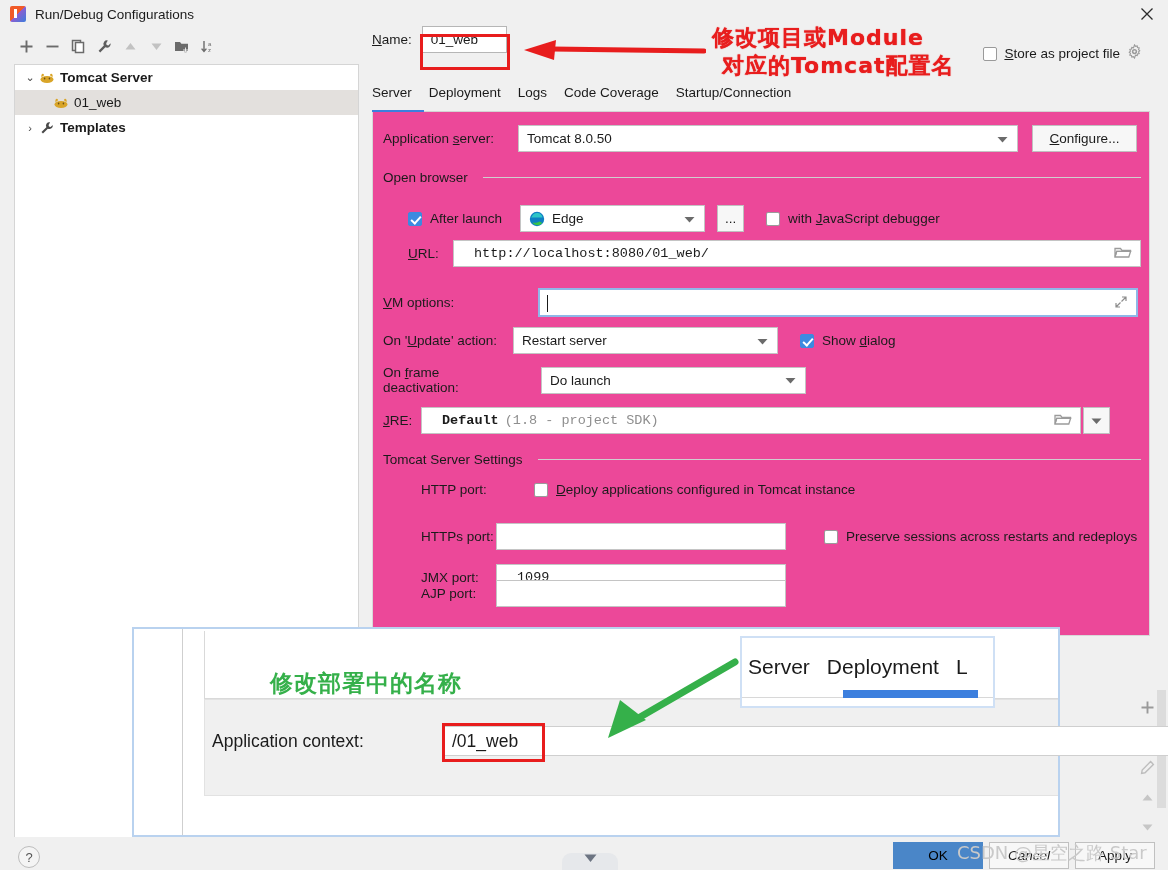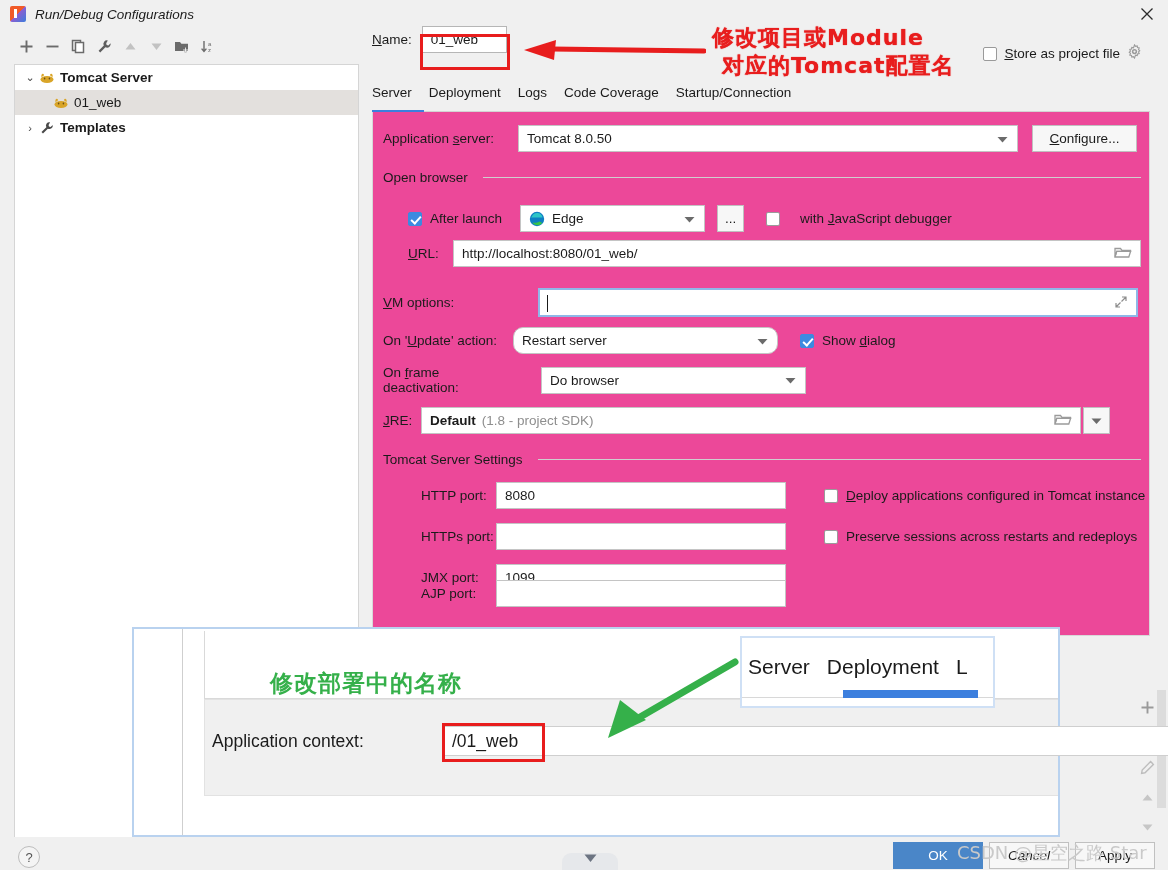--- a/index.html
+++ b/index.html
@@ -11,21 +11,21 @@
   }
   #root{ position:relative; width:1168px; height:870px; background:#f0f0f0; }
 
   
   .titlebar{ position:absolute; left:0; top:0; width:1168px; height:28px;
      background:#f0f0f0; display:flex; align-items:center; }
   .app-icon{ width:16px; height:16px; margin-left:10px; position:relative;
      border-radius:2px; background:linear-gradient(135deg,#f05a28 0%,#f05a28 48%,#8c5fd0 49%,#3b7ddd 100%); }
   .app-icon::after{ content:""; position:absolute; left:4px; top:3px; width:3px; height:9px;
      background:#fff; }
-  .title-text{ margin-left:9px; font-size:13.5px; color:#1b1b1b;font-style:italic; }
+  .title-text{ margin-left:9px; font-size:13.5px; color:#1b1b1b; }
   .win-close{ position:absolute; right:8px; top:2px; width:26px; height:24px;
      display:flex; align-items:center; justify-content:center; font-size:17px; color:#333;
      line-height:1; cursor:pointer; }
 
   
   .left-toolbar{ position:absolute; left:0; top:30px; width:360px; height:32px;
      display:flex; align-items:center; gap:2px; padding-left:14px; }
   .tb-btn{ width:24px; height:24px; display:flex; align-items:center; justify-content:center;
      color:#5a5a5a; cursor:pointer; }
   .tb-btn svg{ display:block; }
@@ -58,21 +58,21 @@
   .tab.active{ }
   .tab-underline{ position:absolute; left:372px; top:110px; width:52px; height:3px; background:#3c7fde; }
   .tab-line{ position:absolute; left:372px; top:111px; width:778px; height:1px; background:#d3d3d3; }
 
   .panel{ position:absolute; left:372px; top:112px; width:778px; height:524px;
      background:#ec4899; border-left:1px solid #d8d8d8; border-right:1px solid #d8d8d8;
      border-bottom:1px solid #d8d8d8; }
 
   .row{ position:absolute; display:flex; align-items:center; }
   .field{ background:#fff; border:1px solid #c4c4c4; height:27px; font-size:13.5px;
-     display:flex; align-items:center; padding:0 8px; color:#1b1b1b; }
+     display:flex; align-items:center; padding:0 20px; color:#1b1b1b;font-family:Liberation Mono, monospace; }
   .combo{ background:#fff; border:1px solid #c4c4c4; height:27px; font-size:13.5px;
      display:flex; align-items:center; padding:0 8px; position:relative; cursor:pointer; }
   .combo .caret{ position:absolute; right:9px; top:50%; transform:translateY(-50%); }
   .btn{ background:#f7f7f7; border:1px solid #c0c0c0; height:27px; font-size:13.5px;
      display:flex; align-items:center; justify-content:center; padding:0 0; cursor:pointer; }
 
   .group-title{ position:absolute; font-size:13.5px; }
   .group-line{ position:absolute; height:1px; background:#cfcfcf; }
 
   .cb{ width:14px; height:14px; border:1px solid #9a9a9a; background:#fff; flex:0 0 auto;
@@ -87,21 +87,21 @@
   
   .bottombar{ position:absolute; left:0; bottom:0; width:1168px; height:32px; background:#f0f0f0; }
   .help-btn{ position:absolute; left:18px; bottom:2px; width:22px; height:22px; border-radius:50%;
      border:1px solid #bdbdbd; background:#f4f4f4; display:flex; align-items:center;
      justify-content:center; font-size:13px; color:#555; cursor:pointer; }
   .collapse-tab{ position:absolute; left:562px; bottom:0px; width:56px; height:17px;
      background:#e6e8eb; border-radius:9px 9px 0 0; display:flex; align-items:flex-start;
      justify-content:center; padding-top:1px; cursor:pointer; }
   .dlg-btn{ position:absolute; bottom:1px; height:27px; font-size:13.5px;
      display:flex; align-items:center; justify-content:center; cursor:pointer; }
-  .ok{ left:893px; width:90px; background:#4a86c8; color:#ffffff; border:1px solid #4a86c8; }
+  .ok{ left:893px; width:90px; background:#4a86c8; color:#000000; border:1px solid #4a86c8; }
   .cancel{ left:989px; width:80px; background:#f7f7f7; color:#1b1b1b; border:1px solid #c0c0c0;font-style:italic; }
   .apply{ left:1075px; width:80px; background:#f7f7f7; color:#1b1b1b; border:1px solid #c0c0c0; }
 
   
   .rail{ position:absolute; right:6px; top:694px; width:30px; height:148px;
      display:flex; flex-direction:column; align-items:center; gap:4px; }
   .rail-btn{ width:26px; height:26px; display:flex; align-items:center; justify-content:center;
      color:#b9b9b9; cursor:pointer; }
   .rail-thumb{ position:absolute; right:2px; top:690px; width:9px; height:118px; background:#dcdcdc; }
 
@@ -314,21 +314,21 @@
         <span class="caret">
           <svg width="11" height="7" viewBox="0 0 11 7">
               <path d="M0.5 0.5 L5.5 6 L10.5 0.5 Z" fill="#6b6b6b"></path>
             </svg>
         </span>
       </div>
       <div class="btn" style="margin-left:12px; width:27px; padding:0;">
         <span>...</span>
       </div>
       <span class="cb" style="margin-left:22px;"></span>
-      <span class="lbl" style="margin-left:20px;">with <span class="u">J</span>avaScript debugger</span>
+      <span class="lbl" style="margin-left:8px;">with <span class="u">J</span>avaScript debugger</span>
     </div>
 
     <div class="row" style="left:35px; top:128px;">
       <span class="lbl" style="width:45px;"><span class="u">U</span>RL:</span>
       <div class="field" style="width:688px; position:relative;">
         <span>http://localhost:8080/01_web/</span>
         <span style="position:absolute; right:8px; top:4px;">
           <svg width="18" height="16" viewBox="0 0 18 16">
               <path d="M1 3.5h5.5L8 5.3h8.5v1H2.8L1 11.8z" fill="none" stroke="#9b9b9b" stroke-width="1.3"></path>
               <path d="M2.6 6.3h14L14.8 12H1z" fill="none" stroke="#9b9b9b" stroke-width="1.3"></path>
@@ -344,36 +344,36 @@
         <span style="position:absolute; right:8px; top:5px;">
           <svg width="14" height="14" viewBox="0 0 14 14">
               <path d="M8 2h4v4M12 2L7.5 6.5M6 12H2V8M2 12l4.5-4.5" stroke="#8c8c8c" stroke-width="1.2" fill="none"></path>
             </svg>
         </span>
       </div>
     </div>
 
     <div class="row" style="left:10px; top:215px;">
       <span class="lbl" style="width:130px;">On '<span class="u">U</span>pdate' action:</span>
-      <div class="combo" style="width:265px;border-radius:10px;">
+      <div class="combo" style="width:265px;">
         <span>Restart server</span>
         <span class="caret">
           <svg width="11" height="7" viewBox="0 0 11 7">
               <path d="M0.5 0.5 L5.5 6 L10.5 0.5 Z" fill="#6b6b6b"></path>
             </svg>
         </span>
       </div>
       <span class="cb on" style="margin-left:22px;"></span>
       <span class="lbl" style="margin-left:8px;">Show <span class="u">d</span>ialog</span>
     </div>
 
     <div class="row" style="left:10px; top:253px;">
       <span class="lbl" style="width:130px;">On <span class="u">f</span>rame deactivation:</span>
       <div class="combo" style="width:265px; margin-left:28px;">
-        <span>Do browser</span>
+        <span>Do launch</span>
         <span class="caret">
           <svg width="11" height="7" viewBox="0 0 11 7">
               <path d="M0.5 0.5 L5.5 6 L10.5 0.5 Z" fill="#6b6b6b"></path>
             </svg>
         </span>
       </div>
     </div>
 
     <div class="row" style="left:10px; top:295px;">
       <span class="lbl" style="width:38px;"><span class="u">J</span>RE:</span>
@@ -394,23 +394,20 @@
             </svg>
         </span>
       </div>
     </div>
 
     <div class="group-title" style="left:10px; top:340px;">Tomcat Server Settings</div>
     <div class="group-line" style="left:165px; top:347px; width:603px;"></div>
 
     <div class="row" style="left:48px; top:370px;">
       <span class="lbl" style="width:75px;">HTTP port:</span>
-      <div class="field" style="width:290px;">
-        <span>8080</span>
-      </div>
       <span class="cb" style="margin-left:38px;"></span>
       <span class="lbl" style="margin-left:8px;"><span class="u">D</span>eploy applications configured in Tomcat instance</span>
     </div>
 
     <div class="row" style="left:48px; top:411px;">
       <span class="lbl" style="width:75px;">HTTPs port:</span>
       <div class="field" style="width:290px;">
         <span></span>
       </div>
       <span class="cb" style="margin-left:38px;"></span>

